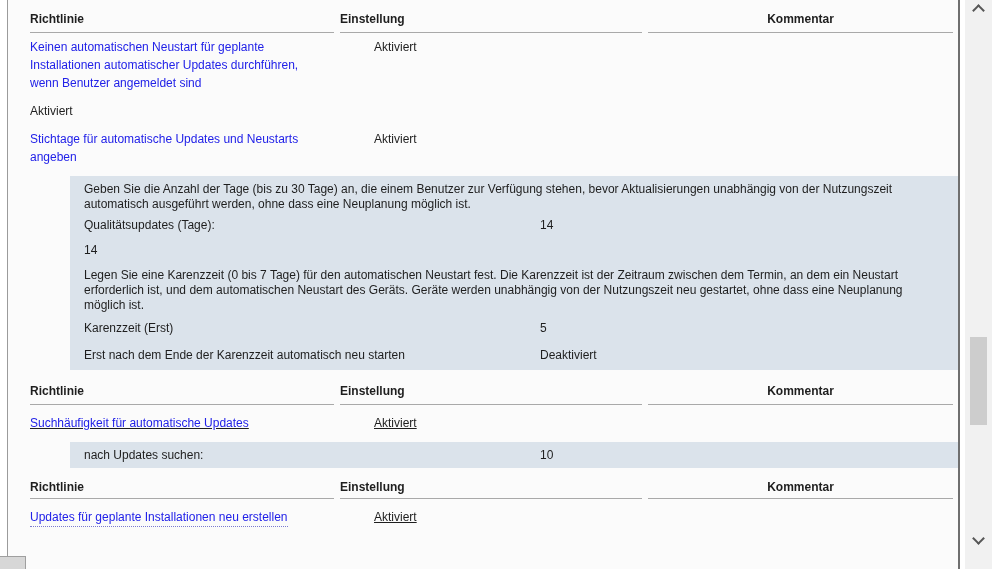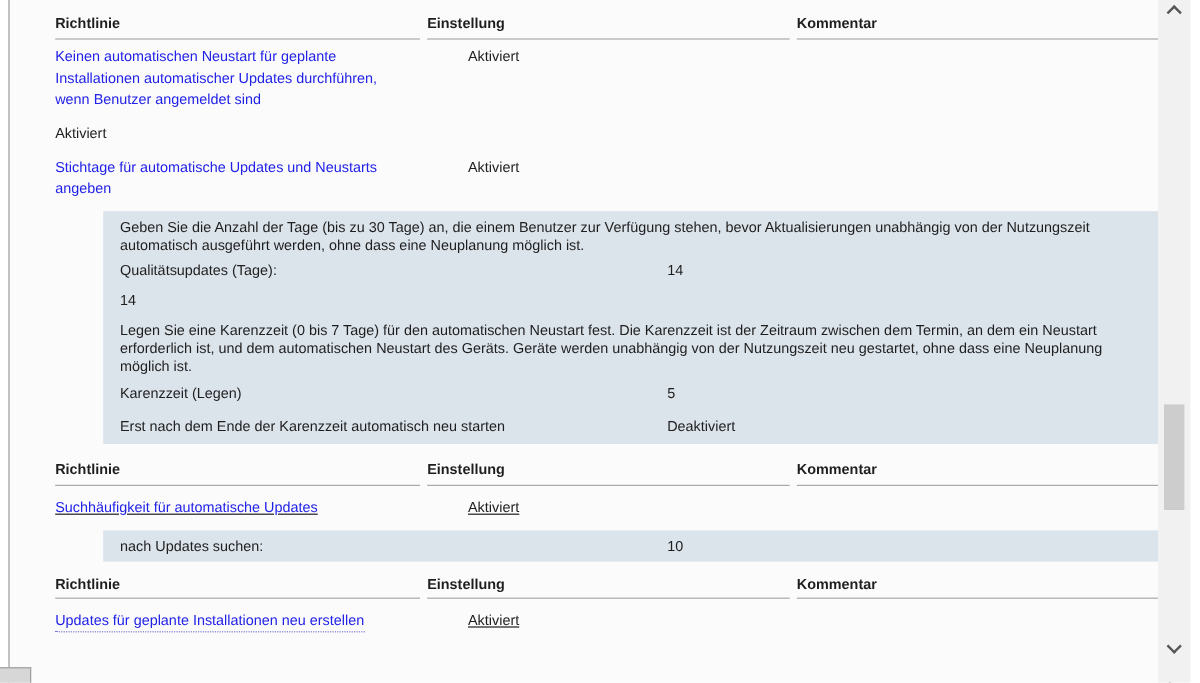--- a/index.html
+++ b/index.html
@@ -8,29 +8,28 @@
     background:#ffffff;
     font-family:"Liberation Sans",sans-serif;
     font-size:12px;color:#1e1e1e;
   }
   .content{
     position:absolute;left:7px;top:0;width:950px;height:569px;
     background:#fbfbfb;
     border-left:1px solid #9b9b9b;
     border-right:2px solid #6f6f6f;
     overflow:hidden;
-    padding-left:16px;
   }
   .inner{padding:12px 0 0 22px;}
   .hdr{
     display:grid;grid-template-columns:304px 302px auto;column-gap:6px;
     font-weight:bold;line-height:14px;
   }
   .hdr .cell{border-bottom:1px solid #a9a9a9;padding-bottom:6px;}
-  .hdr .c3{margin-right:5px;}
+  .hdr .c3{margin-right:5px;text-align:center;}
   .hdr2{margin-top:14px;}
   .hdr3{margin-top:12px;}
   .hdr3 .cell{padding-bottom:4px;}
   .rows{padding-top:5px;}
   .rows2{padding-top:9px;text-decoration:underline;}
   .row{
     display:grid;grid-template-columns:304px 302px auto;column-gap:6px;
     line-height:18px;margin-bottom:10px;gap:40px;
   }
   .policy{color:#2121e8;white-space:pre;cursor:pointer;}
@@ -112,21 +111,21 @@
         <span>Qualitätsupdates (Tage):</span>
         <span>14</span>
       </div>
       <div class="ditem">
         <span>14</span>
       </div>
       <div class="para para2">Legen Sie eine Karenzzeit (0 bis 7 Tage) für den automatischen Neustart fest. Die Karenzzeit ist der Zeitraum zwischen dem Termin, an dem ein Neustart
 erforderlich ist, und dem automatischen Neustart des Geräts. Geräte werden unabhängig von der Nutzungszeit neu gestartet, ohne dass eine Neuplanung
 möglich ist.</div>
       <div class="ditem tight">
-        <span>Karenzzeit (Legen)</span>
+        <span>Karenzzeit (Erst)</span>
         <span>5</span>
       </div>
       <div class="ditem last">
         <span>Erst nach dem Ende der Karenzzeit automatisch neu starten</span>
         <span>Deaktiviert</span>
       </div>
     </div>
 
     <div class="hdr hdr2">
       <div class="cell">Richtlinie</div>

